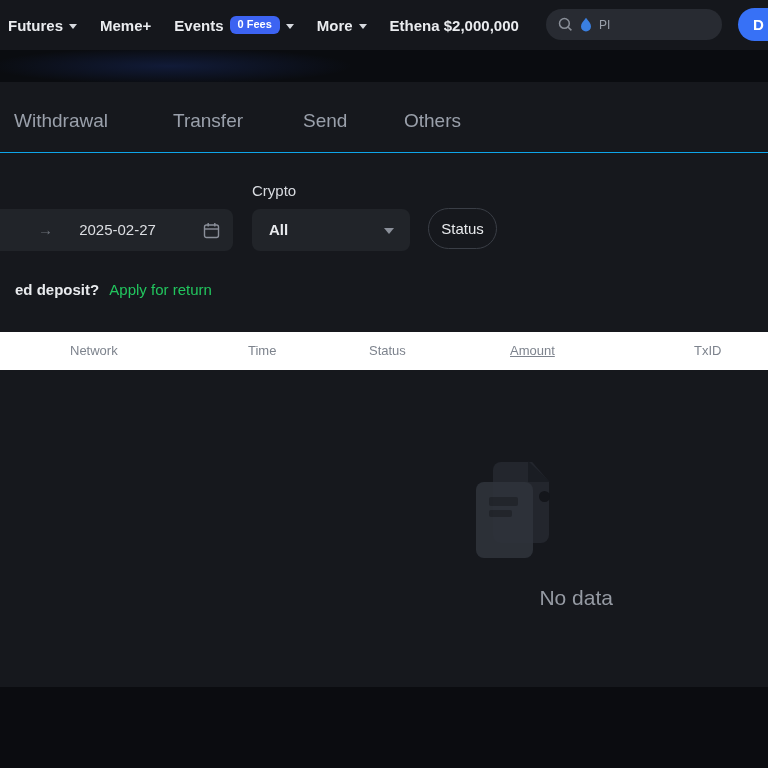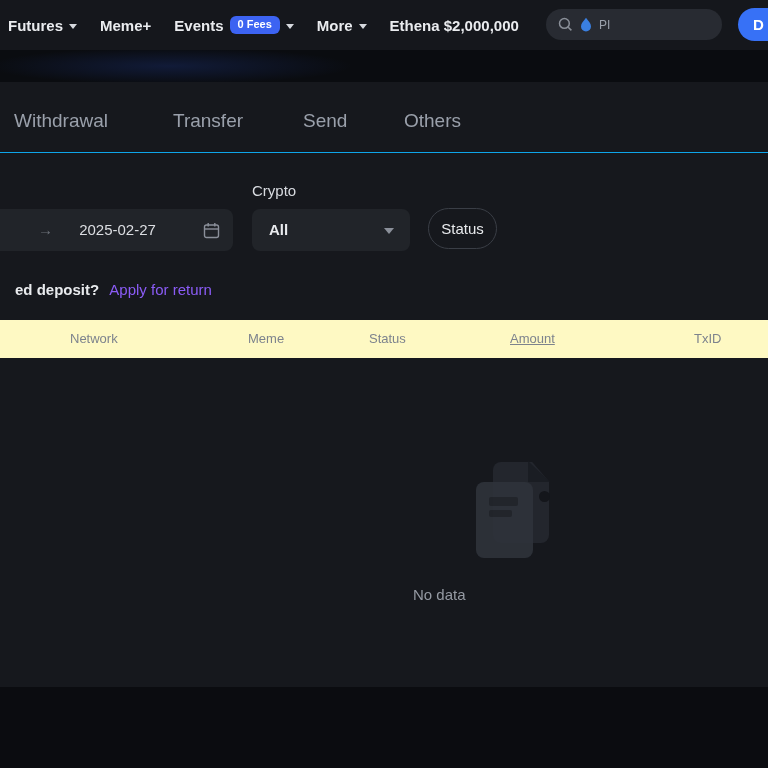--- a/index.html
+++ b/index.html
@@ -54,44 +54,44 @@
                   border-left:5px solid transparent; border-right:5px solid transparent;
                   border-top:6px solid #8b909a; }
   .reset-btn { position:absolute; left:428px; top:208px; width:69px; height:41px;
                background:transparent; border:1px solid #3a3e46; border-radius:21px;
                color:#e8eaed; font-size:15px; font-family:"Liberation Sans", sans-serif;
                cursor:pointer; }
 
   
   .notice { position:absolute; left:0; top:281px; font-size:15px; white-space:nowrap; }
   .notice-fragment { color:#e9ebee; font-weight:600;margin-left:15px; }
-  .notice-link { color:#8b5cf6; margin-left:6px; cursor:pointer; font-weight:400; }
+  .notice-link { color:#22c55e; margin-left:6px; cursor:pointer; font-weight:400; }
 
   
-  .thead { position:absolute; left:0; top:320px; width:768px; height:38px; background:#fef9c3; }
+  .thead { position:absolute; left:0; top:332px; width:768px; height:38px; background:#ffffff; }
   .th { position:absolute; top:0; height:38px; line-height:38px; color:#7d838d; font-size:13px; }
   .th-network { left:70px; } .th-time { left:248px; } .th-status { left:369px; }
   .th-amount { left:510px;text-decoration:underline; } .th-txid { left:694px; }
 
   
   .empty-icon { position:absolute; left:476px; top:462px; width:76px; height:96px; }
   .doc-back { position:absolute; left:17px; top:0; width:56px; height:81px; background:#23262d;
               border-radius:8px; clip-path:polygon(0 0, 70% 0, 100% 24%, 100% 100%, 0 100%); }
   .doc-fold { position:absolute; left:52px; top:-1px; width:22px; height:21px;
               background:#1a1d23; clip-path:polygon(0 0, 100% 100%, 0 100%); }
   .doc-dot { position:absolute; left:63px; top:29px; width:11px; height:11px;
              background:#14161b; border-radius:50%; }
   .doc-front { position:absolute; left:0; top:20px; width:57px; height:76px;
                background:#2e323a; border-radius:8px; opacity:0.93; }
   .doc-line1 { position:absolute; left:13px; top:15px; width:29px; height:9px;
                background:#22252b; border-radius:2px; }
   .doc-line2 { position:absolute; left:13px; top:28px; width:23px; height:7px;
                background:#22252b; border-radius:2px; }
-  .empty-label { position:absolute; left:413px; top:586px; width:200px; text-align:left;
-                 color:#959aa3; font-size:15px; }
+  .empty-label { position:absolute; left:413px; top:586px; width:200px; text-align:right;
+                 color:#959aa3; font-size:21px; }
 
   
   .footer { position:absolute; left:0; top:687px; width:768px; height:81px; background:#0b0c10; }
 
   svg { display:block; }
 </style>
 </head>
 <body>
 
 <div id="screen">
@@ -162,21 +162,21 @@
 
   <button class="reset-btn">Status</button>
 
   <div class="notice">
     <span class="notice-fragment">ed deposit?</span>
     <span class="notice-link">Apply for return</span>
   </div>
 
   <div class="thead">
     <span class="th th-network">Network</span>
-    <span class="th th-time">Meme</span>
+    <span class="th th-time">Time</span>
     <span class="th th-status">Status</span>
     <span class="th th-amount">Amount</span>
     <span class="th th-txid">TxID</span>
   </div>
 
   <div class="empty-icon">
     <div class="doc-back"></div>
     <div class="doc-fold"></div>
     <div class="doc-dot"></div>
     <div class="doc-front">

